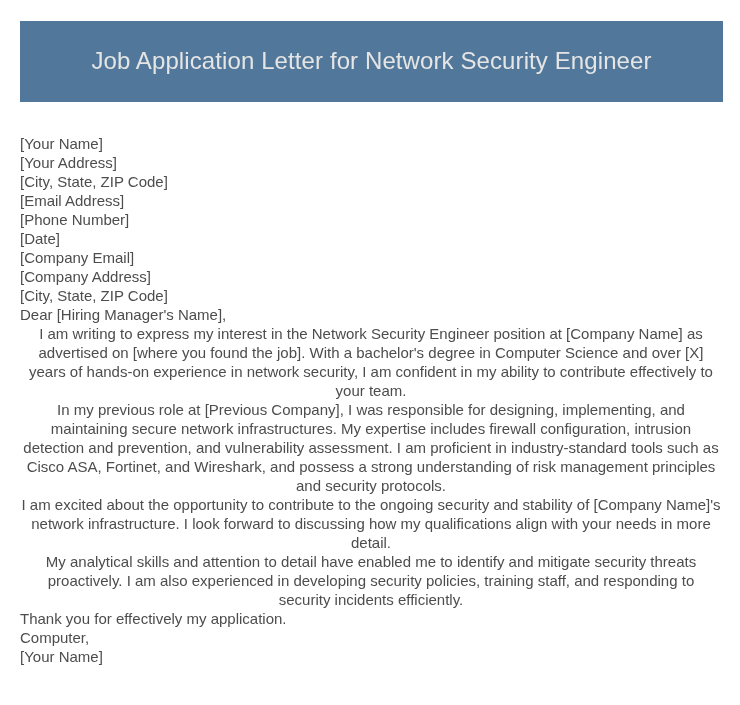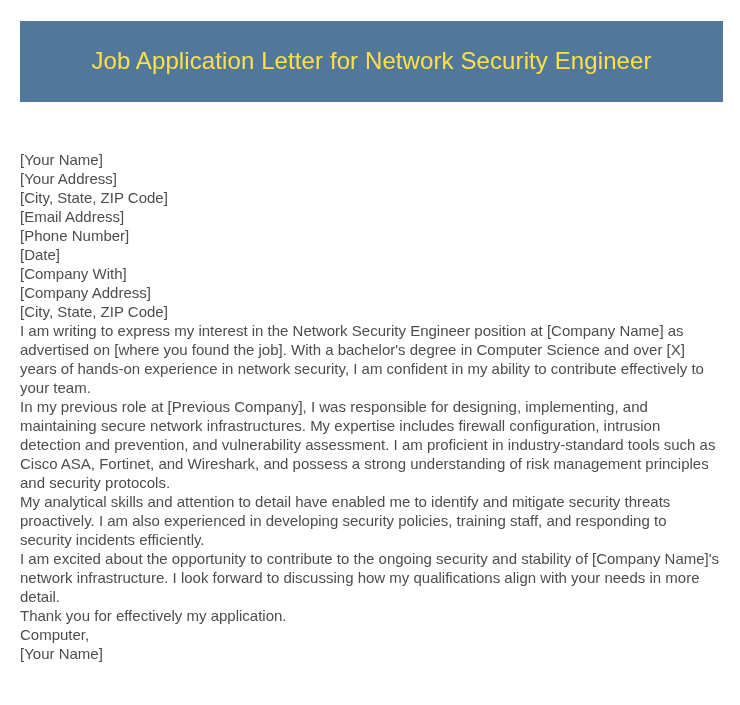--- a/index.html
+++ b/index.html
@@ -26,53 +26,52 @@
     top: 21px;
     width: 703px;
     height: 81px;
     background: #51789a;
     display: flex;
     align-items: center;
     justify-content: center;
     box-sizing: border-box;
   }
   .letter-title {
-    color: #fde047;
+    color: #e5e5e5;
     font-family: "Liberation Sans", sans-serif;
     font-size: 24px;
     font-weight: 400;
     line-height: 1.2;
     letter-spacing: 0.1px;
     text-align: center;
     white-space: nowrap;
   }
   .letter-body {
     position: absolute;
     left: 20px;
     top: 134px;
     width: 702px;
     color: #4d4d4d;
     font-family: "Liberation Sans", sans-serif;
     font-size: 15px;
     line-height: 19px;
     text-align: left;
-    margin-top: 16px;
   }
   .letter-body p {
     margin: 0;
     padding: 0;
     font-size: 15px;
     line-height: 19px;
     color: #4d4d4d;
   }
   .addr-line {
     white-space: nowrap;
   }
   .para {
-    text-align: left;
+    text-align: center;
   }
 </style>
 </head>
 <body>
 
 <div class="page">
 
   <div class="letter-header">
     <div class="letter-title">Job Application Letter for Network Security Engineer</div>
   </div>
@@ -80,29 +79,30 @@
   <div class="letter-body">
 
     <p class="addr-line">[Your Name]</p>
     <p class="addr-line">[Your Address]</p>
     <p class="addr-line">[City, State, ZIP Code]</p>
     <p class="addr-line">[Email Address]</p>
     <p class="addr-line">[Phone Number]</p>
 
     <p class="addr-line">[Date]</p>
 
-    <p class="addr-line">[Company With]</p>
+    <p class="addr-line">[Company Email]</p>
     <p class="addr-line">[Company Address]</p>
     <p class="addr-line">[City, State, ZIP Code]</p>
 
+    <p class="addr-line">Dear [Hiring Manager's Name],</p>
 
     <p class="para">I am writing to express my interest in the Network Security Engineer position at [Company Name] as advertised on [where you found the job]. With a bachelor's degree in Computer Science and over [X] years of hands-on experience in network security, I am confident in my ability to contribute effectively to your team.</p>
     <p class="para">In my previous role at [Previous Company], I was responsible for designing, implementing, and maintaining secure network infrastructures. My expertise includes firewall configuration, intrusion detection and prevention, and vulnerability assessment. I am proficient in industry-standard tools such as Cisco ASA, Fortinet, and Wireshark, and possess a strong understanding of risk management principles and security protocols.</p>
+    <p class="para">I am excited about the opportunity to contribute to the ongoing security and stability of [Company Name]'s network infrastructure. I look forward to discussing how my qualifications align with your needs in more detail.</p>
     <p class="para">My analytical skills and attention to detail have enabled me to identify and mitigate security threats proactively. I am also experienced in developing security policies, training staff, and responding to security incidents efficiently.</p>
-    <p class="para">I am excited about the opportunity to contribute to the ongoing security and stability of [Company Name]'s network infrastructure. I look forward to discussing how my qualifications align with your needs in more detail.</p>
 
     <p class="addr-line">Thank you for effectively my application.</p>
     <p class="addr-line">Computer,</p>
     <p class="addr-line">[Your Name]</p>
 
   </div>
 
 </div>
 
 </body></html>

